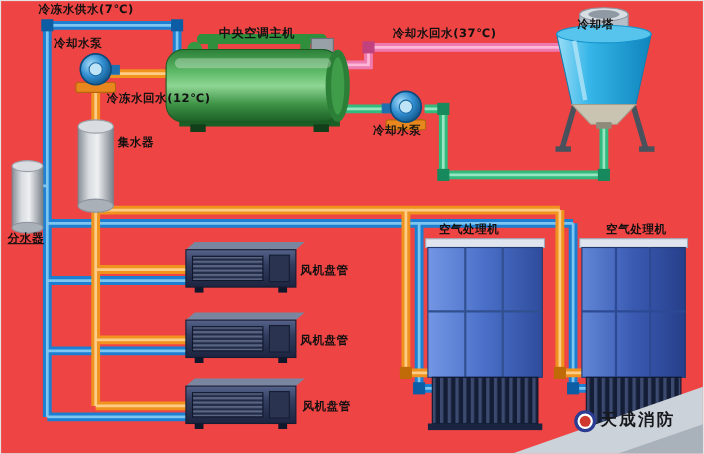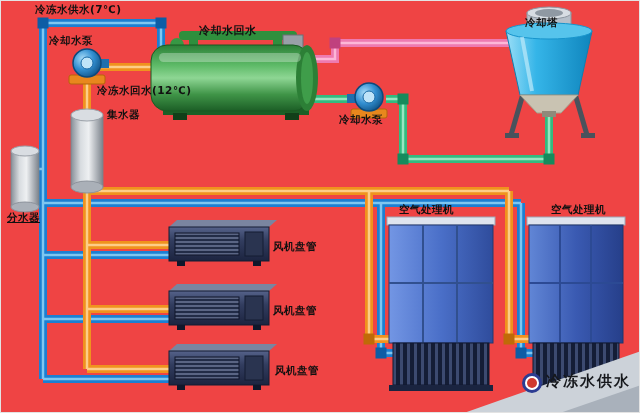--- a/index.html
+++ b/index.html
@@ -210,28 +210,29 @@
   </g>
 
   <g>
     <polygon points="640,350 640,413 460,413" fill="#ccd2d9"></polygon>
     <polygon points="640,384 640,413 556,413" fill="#a9b1bb"></polygon>
   </g>
 </svg>
 
 <div class="lbl" style="left:34px;top:3px;">冷冻水供水(7℃)</div>
 <div class="lbl" style="left:48px;top:34px;">冷却水泵</div>
-<div class="lbl" style="left:198px;top:24px;font-size:11px;">冷却水回水</div>
+<div class="lbl" style="left:198px;top:24px;font-size:11px;">中央空调主机</div>
+<div class="lbl" style="left:356px;top:25px;">冷却水回水(37℃)</div>
 <div class="lbl" style="left:524px;top:16px;">冷却塔</div>
 <div class="lbl" style="left:52px;top:84px;margin-left:44px;">冷冻水回水(12℃)</div>
 <div class="lbl" style="left:338px;top:113px;">冷却水泵</div>
-<div class="lbl" style="left:106px;top:108px;text-align:center;">集水器</div>
+<div class="lbl" style="left:106px;top:124px;text-align:center;">集水器</div>
 <div class="lbl" style="left:6px;top:211px;text-decoration:underline;">分水器</div>
 <div class="lbl" style="left:272px;top:240px;">风机盘管</div>
 <div class="lbl" style="left:272px;top:304px;">风机盘管</div>
 <div class="lbl" style="left:274px;top:364px;">风机盘管</div>
 <div class="lbl" style="left:398px;top:203px;">空气处理机</div>
 <div class="lbl" style="left:550px;top:203px;">空气处理机</div>
 
 <div class="wm-logo"></div>
-<div class="wm-text">冷冻水供水</div>
+<div class="wm-text">天成消防</div>
 
 </div>
 
 </body></html>

